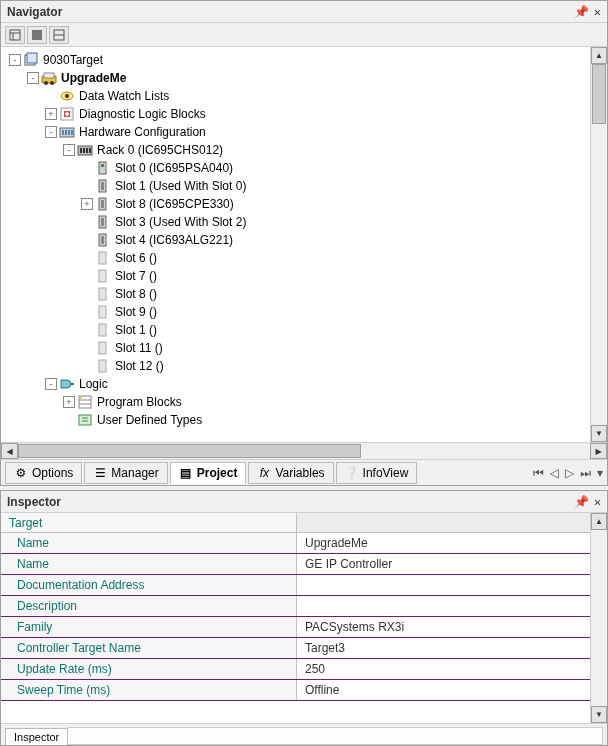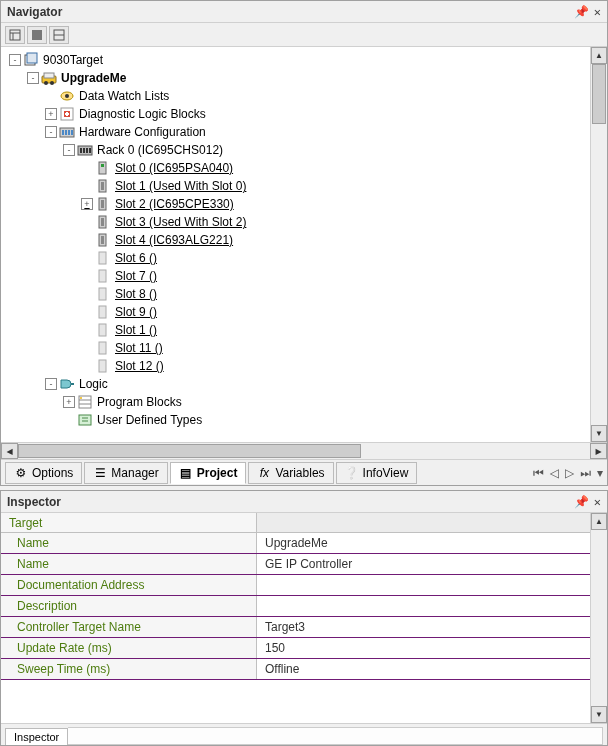--- a/index.html
+++ b/index.html
@@ -20,41 +20,41 @@
 .node { display: flex; align-items: center; height: 18px; user-select: none; }
 .toggle { width: 12px; height: 12px; display: inline-flex; align-items: center; justify-content: center; margin-right: 2px; font-size: 9px; color: #555; border: 1px solid #888; background: #fff; cursor: pointer; }
 .toggle.spacer { border: none; background: transparent; cursor: default; }
 .icon { width: 16px; height: 16px; display: inline-flex; align-items: center; justify-content: center; margin-right: 4px; }
 .label { color: #000; }
 .label.bold { font-weight: bold; }
 .indent-0 { padding-left: 4px; }
 .indent-1 { padding-left: 22px; }
 .indent-2 { padding-left: 40px; }
 .indent-3 { padding-left: 58px; }
-.indent-4 { padding-left: 76px; text-decoration: underline; }
+.indent-4 { padding-left: 76px; }
 
 .scroll-h { height: 17px; background: #efefef; border-top: 1px solid #d0d0d0; position: relative; }
 .scroll-h-track { position: absolute; left: 17px; right: 17px; top: 0; bottom: 0; }
 .scroll-h-thumb { position: absolute; left: 0; width: 60%; top: 1px; bottom: 1px; background: #cdcdcd; border: 1px solid #a0a0a0; }
 .scroll-btn { position: absolute; top: 0; bottom: 0; width: 17px; background: #e4e4e4; border: 1px solid #a0a0a0; display:flex; align-items:center; justify-content:center; font-size:8px; color:#333; }
 .scroll-btn.left { left: 0; } .scroll-btn.right { right: 0; }
 
 .tabbar { height: 26px; background: #f0f0f0; border-top: 1px solid #d0d0d0; display: flex; align-items: center; padding: 0 4px; gap: 2px; }
 .tab { display: inline-flex; align-items: center; gap: 4px; padding: 2px 8px; height: 22px; border: 1px solid #bbb; background: #f0f0f0; cursor: pointer; }
 .tab.active { background: #fff; border-bottom-color: #fff; font-weight: bold; }
 .tab-icon { width: 14px; height: 14px; display: inline-flex; align-items: center; justify-content: center; }
 .nav-arrows { margin-left: auto; display: flex; gap: 6px; color: #555; font-size: 10px; }
 .nav-arrows span { cursor: pointer; }
 
 .inspector { flex: 1; display: flex; flex-direction: column; border: 1px solid #a0a0a0; background: #fff; margin-top: 4px; }
 .inspector-body { flex: 1; overflow: hidden; display: flex; }
 .insp-grid { flex: 1; position: relative; overflow: hidden; }
 .insp-header-row { display: flex; height: 20px; background: #ececec; border-bottom: 1px solid #c0c0c0; }
 .insp-row { display: flex; height: 21px; border-bottom: 1px solid #701a75; }
-.insp-k { width: 256px; padding: 2px 16px; border-right: 1px solid #c0c0c0; color: #4d7c0f; display:flex; align-items:center; background:#f6f6f6; }
+.insp-k { width: 296px; padding: 2px 16px; border-right: 1px solid #c0c0c0; color: #0f766e; display:flex; align-items:center; background:#f6f6f6; }
 .insp-v { flex: 1; padding: 2px 8px; color: #333; display:flex; align-items:center; }
 .insp-header-row .insp-k { font-weight: normal; padding-left: 8px; }
 .insp-scroll { width: 17px; background: #efefef; border-left: 1px solid #d0d0d0; position: relative; }
 .insp-scroll .sbtn { position: absolute; left: 0; right: 0; height: 17px; background: #e4e4e4; border: 1px solid #a0a0a0; display:flex; align-items:center; justify-content:center; font-size:8px; color:#333; }
 .insp-scroll .up { top: 0; } .insp-scroll .down { bottom: 0; }
 
 .inspector-tabs { height: 22px; background: #f0f0f0; border-top: 1px solid #d0d0d0; display: flex; align-items: flex-end; padding: 0 4px; }
 .inspector-tabs .itab { font-size: 11px; padding: 2px 8px; border: 1px solid #bbb; border-bottom: none; background: #fff; }
 .inspector-tabs .blank { flex:1; height: 18px; border: 1px solid #ccc; border-left:none; background:#fdfdfd; margin-left:0; }
 
@@ -188,21 +188,21 @@
           <span class="label">Slot 1 (Used With Slot 0)</span>
         </div>
         <div class="node indent-4">
           <span class="toggle">+</span>
           <span class="icon">
             <svg width="16" height="16" viewBox="0 0 16 16">
               <rect x="4" y="2" width="7" height="12" fill="#cfcfcf" stroke="#666"></rect>
               <rect x="6" y="4" width="3" height="8" fill="#888"></rect>
             </svg>
           </span>
-          <span class="label">Slot 2 (IC695CPE330)</span>
+          <span class="label">Slot 8 (IC695CPE330)</span>
         </div>
         <div class="node indent-4">
           <span class="toggle spacer"></span>
           <span class="icon">
             <svg width="16" height="16" viewBox="0 0 16 16">
               <rect x="4" y="2" width="7" height="12" fill="#cfcfcf" stroke="#666"></rect>
               <rect x="6" y="4" width="3" height="8" fill="#888"></rect>
             </svg>
           </span>
           <span class="label">Slot 3 (Used With Slot 2)</span>
@@ -386,26 +386,30 @@
           </div>
           <div class="insp-row">
             <div class="insp-k">Documentation Address</div>
             <div class="insp-v"></div>
           </div>
           <div class="insp-row">
             <div class="insp-k">Description</div>
             <div class="insp-v"></div>
           </div>
           <div class="insp-row">
+            <div class="insp-k">Family</div>
+            <div class="insp-v">PACSystems RX3i</div>
+          </div>
+          <div class="insp-row">
             <div class="insp-k">Controller Target Name</div>
             <div class="insp-v">Target3</div>
           </div>
           <div class="insp-row">
             <div class="insp-k">Update Rate (ms)</div>
-            <div class="insp-v">150</div>
+            <div class="insp-v">250</div>
           </div>
           <div class="insp-row">
             <div class="insp-k">Sweep Time (ms)</div>
             <div class="insp-v">Offline</div>
           </div>
         </div>
     </div>
     <div class="insp-scroll">
       <div class="sbtn up">▲</div>
       <div class="sbtn down">▼</div>

